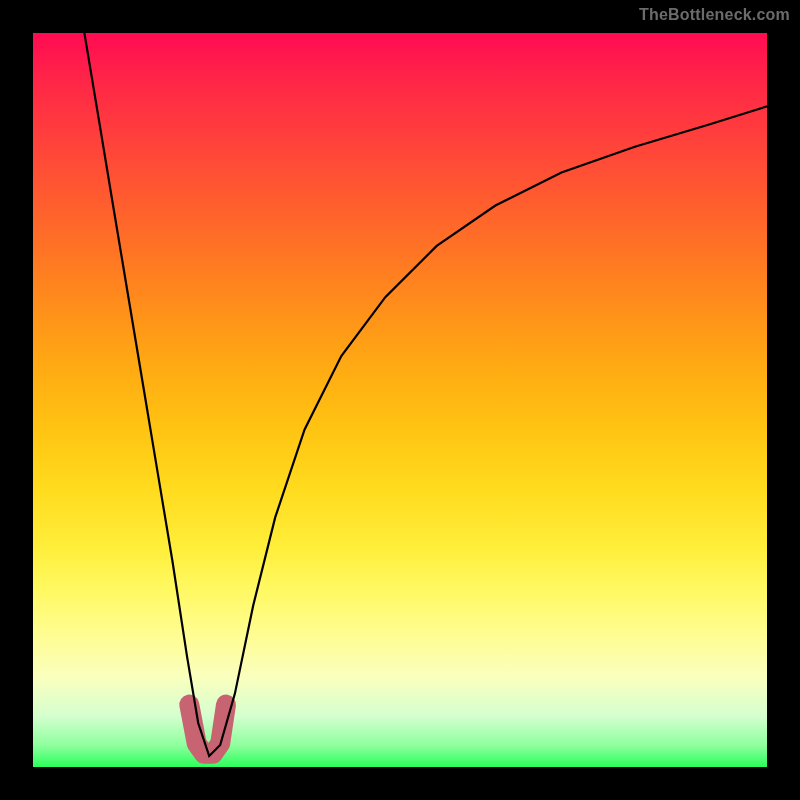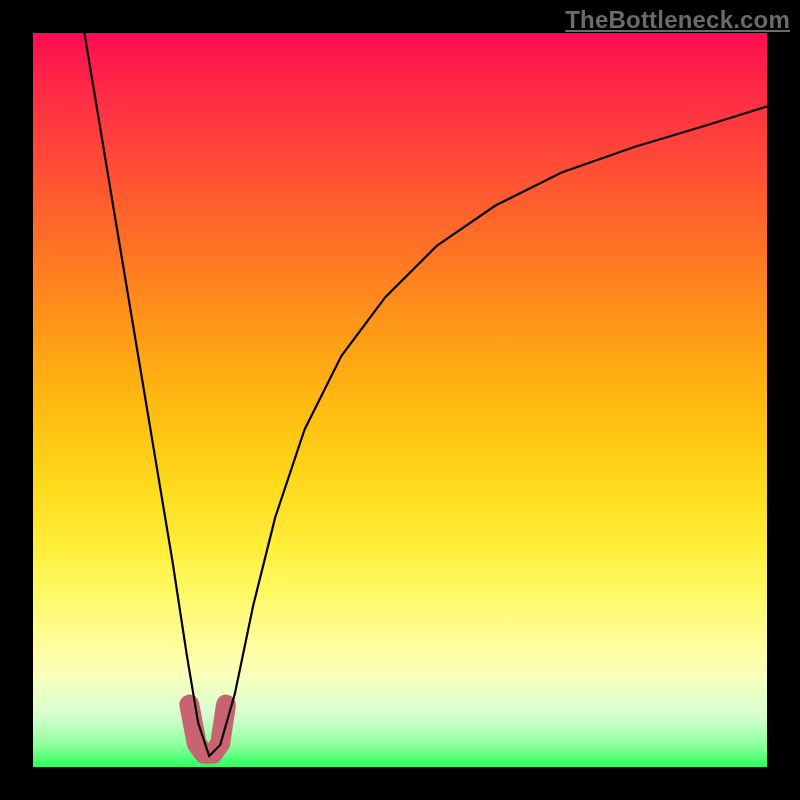--- a/index.html
+++ b/index.html
@@ -63,25 +63,24 @@
   .main-curve {
     stroke: #000;
     stroke-width: 2.2;
     fill: none;
   }
   .watermark {
     position: absolute;
     top: 6px;
     right: 10px;
     font-family: Arial, Helvetica, sans-serif;
-    font-size: 24px;
+    font-size: 16px;
     font-weight: 600;
     color: #6b6b6b;
     letter-spacing: 0.2px;
-    text-decoration: underline;
   }
 </style>
 </head>
 <body>
 
 <div class="frame">
   <div class="plot-area">
     <div class="gradient"></div>
     <svg class="curve" viewBox="0 0 734 734" preserveAspectRatio="none">
       <path id="foot-path" class="footmark" d="M156.3 671.6 L163.7 710.5 L171.0 720.8 L179.8 720.8 L187.2 710.5 L193.0 671.6"></path>

